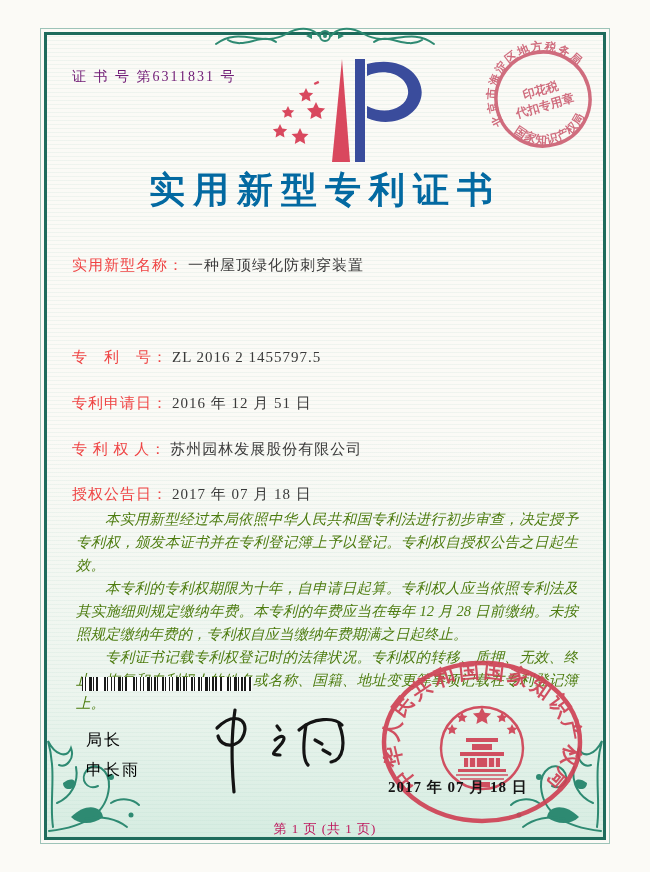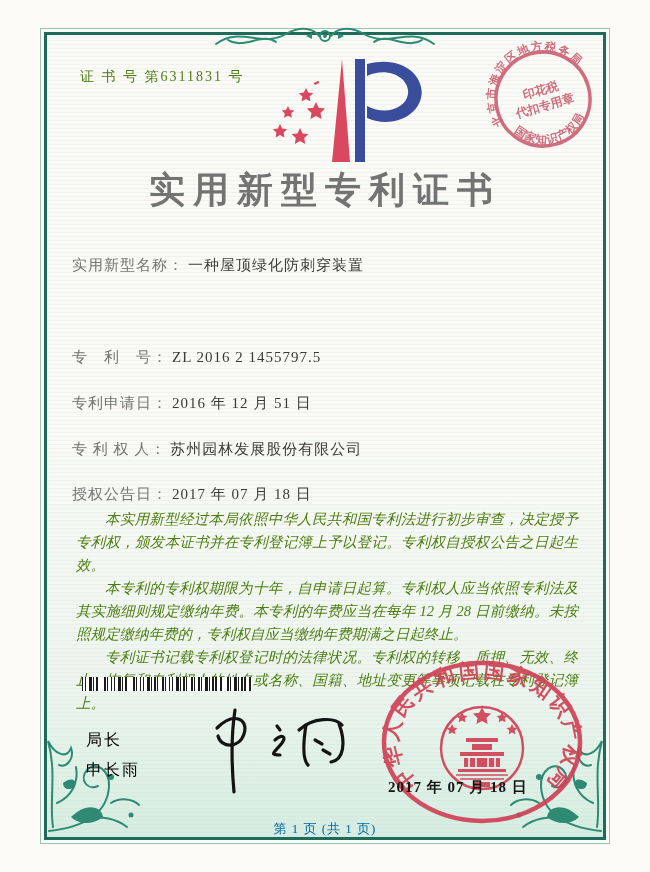--- a/index.html
+++ b/index.html
@@ -22,39 +22,39 @@
   }
   
   .top-crest{position:absolute;left:210px;top:22px;width:230px;height:30px;}
   .corner{position:absolute;width:118px;height:118px;}
   .corner-l{left:41px;top:719px;}
   .corner-r{right:41px;top:719px;transform:scaleX(-1);}
   .orn{stroke:#2e8a72;fill:none;stroke-width:2;stroke-linecap:round;}
   .orn-f{fill:#2e8a72;stroke:none;}
   
   .cert-no{
-    position:absolute;left:80px;top:68px;
-    font-size:14px;letter-spacing:2px;color:#4d7c0f;
+    position:absolute;left:72px;top:68px;
+    font-size:14px;letter-spacing:2px;color:#701a75;
   }
   .logo{position:absolute;left:270px;top:56px;width:155px;height:110px;}
   .tax-seal{
     position:absolute;left:478px;top:34px;width:130px;height:130px;
     transform:rotate(-16deg);opacity:0.85;
   }
   .title{
     position:absolute;left:44px;right:44px;top:166px;
     text-align:center;font-size:36px;letter-spacing:8px;
-    color:#737373;font-weight:600;
+    color:#0369a1;font-weight:600;
   }
   
   .field-row{
     position:absolute;left:72px;right:60px;
     font-size:15px;color:#3a3a3a;letter-spacing:1px;white-space:nowrap;
   }
-  .flabel{color:#737373;}
+  .flabel{color:#ef4444;}
   .fvalue{margin-left:4px;}
   
   .paras{
     position:absolute;left:76px;top:508px;width:502px;
     font-size:14.5px;line-height:23px;color:#4d7c0f;
     font-style:italic;text-align:justify;
   }
   .paras p{margin:0;text-indent:2em;}
   
   .barcode{
@@ -72,21 +72,21 @@
   .sig{stroke:#141414;stroke-width:3.2;fill:none;stroke-linecap:round;stroke-linejoin:round;}
   .official-seal{position:absolute;left:376px;top:656px;width:212px;height:172px;opacity:0.92;}
   .seal-red{fill:#cf4255;}
   .seal-stroke{stroke:#cf4255;fill:none;}
   .seal-date{
     position:absolute;left:388px;top:778px;width:190px;
     font-size:15px;font-weight:bold;color:#141414;letter-spacing:1px;white-space:nowrap;
   }
   .footer{
     position:absolute;left:44px;right:44px;top:820px;
-    text-align:center;font-size:13px;color:#0369a1;letter-spacing:1px;
+    text-align:center;font-size:13px;color:#be185d;letter-spacing:1px;
   }
   .ring-text{font-size:21px;font-weight:bold;letter-spacing:3px;fill:#cf4255;
     font-family:"Liberation Serif","DejaVu Serif",serif;}
   .tax-text{font-size:11.5px;font-weight:bold;fill:#c9556a;letter-spacing:1.5px;
     font-family:"Liberation Serif","DejaVu Serif",serif;}
   .tax-center{font-size:12px;font-weight:bold;fill:#c9556a;text-anchor:middle;
     font-family:"Liberation Serif","DejaVu Serif",serif;}
 </style>
 </head>
 <body>

